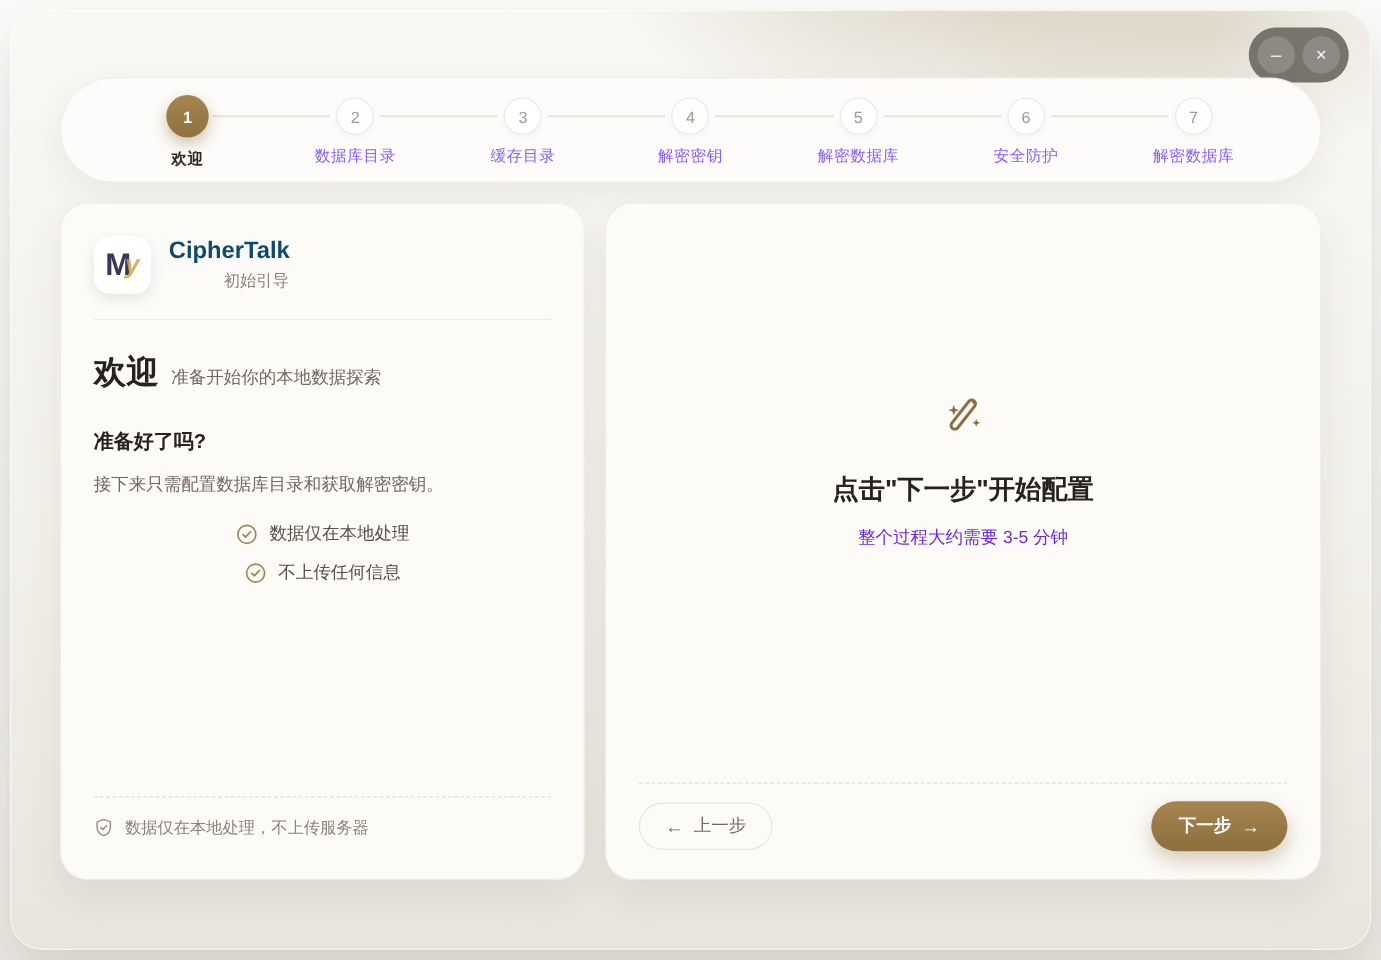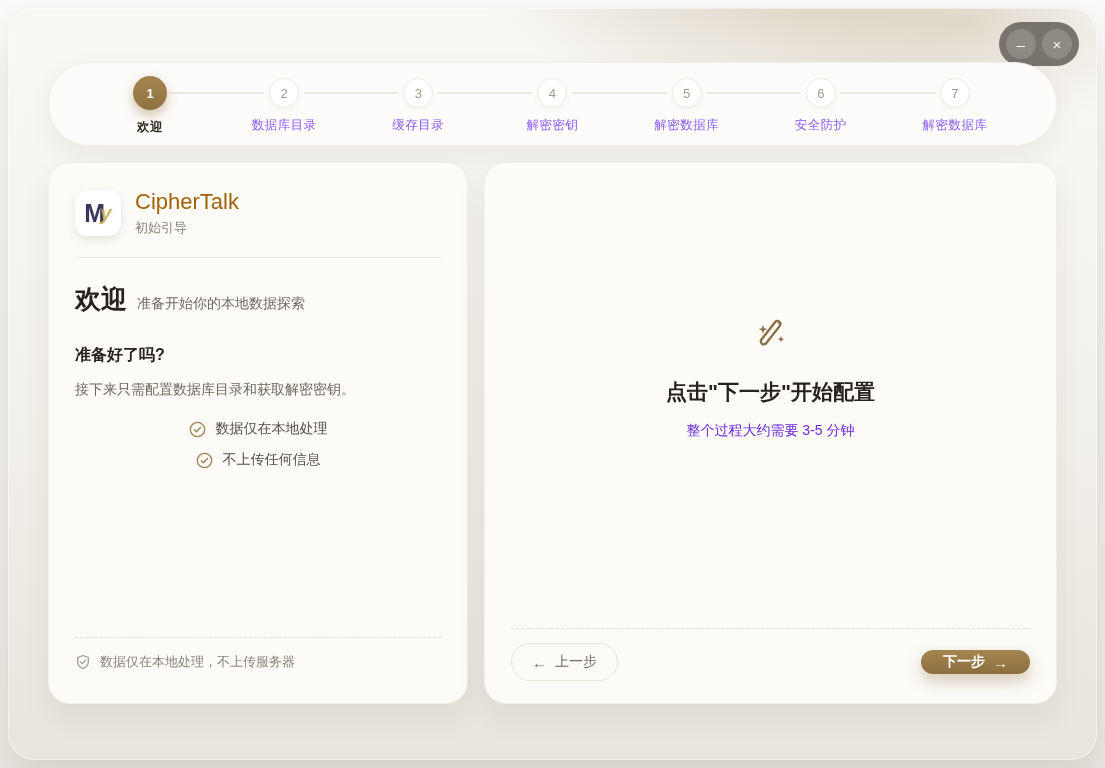--- a/index.html
+++ b/index.html
@@ -73,22 +73,22 @@
   
   .app-header { display:flex; align-items:center; gap:14px; padding-bottom:20px; border-bottom:1px solid #f0ece5; }
   .logo {
     width:46px; height:46px; border-radius:13px; background:#ffffff;
     box-shadow:0 4px 10px rgba(80,65,40,.12);
     display:flex; align-items:center; justify-content:center;
     font-weight:bold; position:relative;
   }
   .logo .m { font-size:25px; color:#38365a; letter-spacing:-1px; }
   .logo .y { font-size:21px; color:#c9a84c; margin-left:-4px; font-style:italic; opacity:.85; }
-  .app-name { font-size:22px; font-weight:normal; color:#a16207; }
-  .app-sub { font-size:13px; color:#8a8478; margin-top:4px; }
+  .app-name { font-size:19px; font-weight:bold; color:#0c4a6e; }
+  .app-sub { font-size:13px; color:#8a8478; margin-top:4px;margin-left:44px; }
 
   .welcome-row { display:flex; align-items:baseline; gap:10px; margin-top:24px; }
   .welcome-title { font-size:26px; font-weight:bold; color:#26221c; }
   .welcome-sub { font-size:14px; color:#6f695f; }
 
   .ready-heading { margin-top:28px; font-size:16px; font-weight:bold; color:#26221c; }
   .ready-text { margin-top:13px; font-size:14px; color:#6f695f; line-height:1.5; }
 
   .checklist { list-style:none; margin-top:20px; display:flex; flex-direction:column; gap:13px;align-items:center; }
   .check-item { display:flex; align-items:center; gap:10px; font-size:14px; color:#564f46; }
@@ -110,21 +110,21 @@
   .right-footer {
     margin:0 26px; border-top:1px dashed #e3dfd6;
     padding:14px 0 22px; display:flex; align-items:center; justify-content:space-between;
   }
   .btn { display:flex; align-items:center; gap:8px; cursor:pointer; font-family:inherit; }
   .btn-prev {
     height:38px; padding:0 20px; border-radius:19px;
     background:#fcfbf8; border:1px solid #e9e5dd; color:#6f695f; font-size:14px;
   }
   .btn-next {
-    height:24px; padding:0 22px; border-radius:20px; border:none;
+    height:40px; padding:0 22px; border-radius:20px; border:none;
     background:linear-gradient(180deg,#a5854f,#8c6f3f); color:#ffffff;
     font-size:14px; font-weight:bold;
     box-shadow:0 7px 16px rgba(150,120,70,.38);
     justify-content:space-between;
   }
   .arrow { font-size:15px; font-weight:normal; }
 </style>
 </head>
 <body>
 

